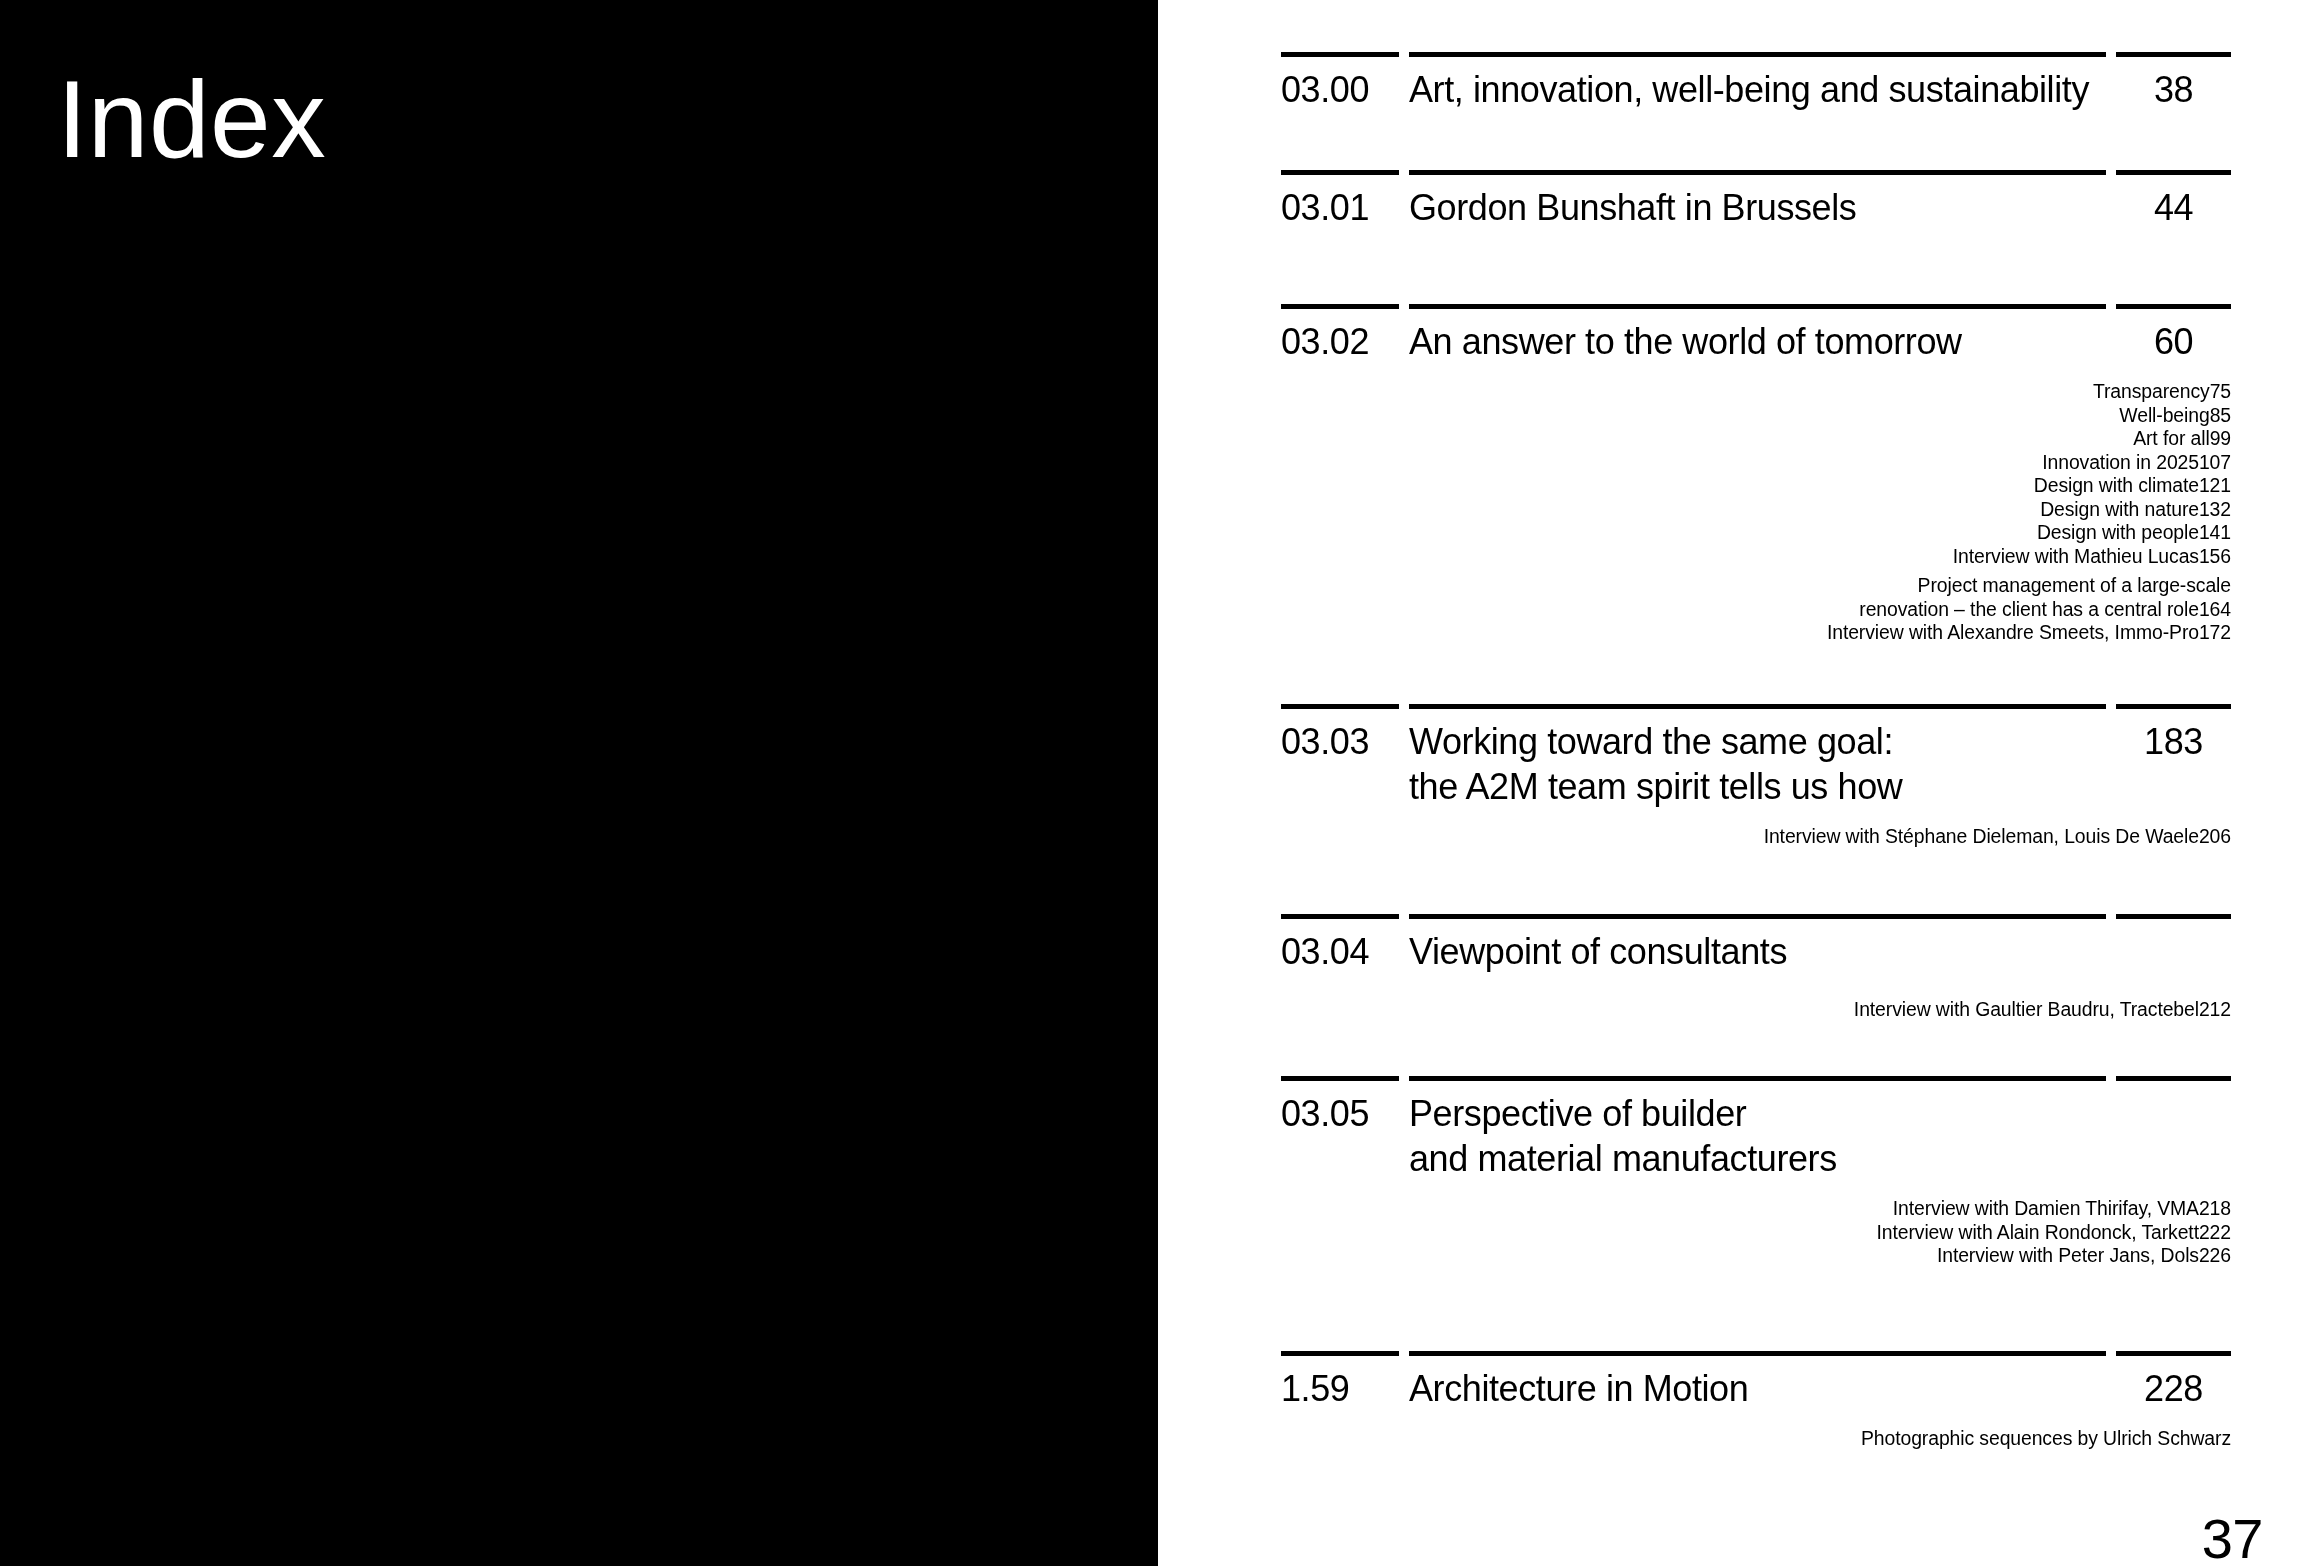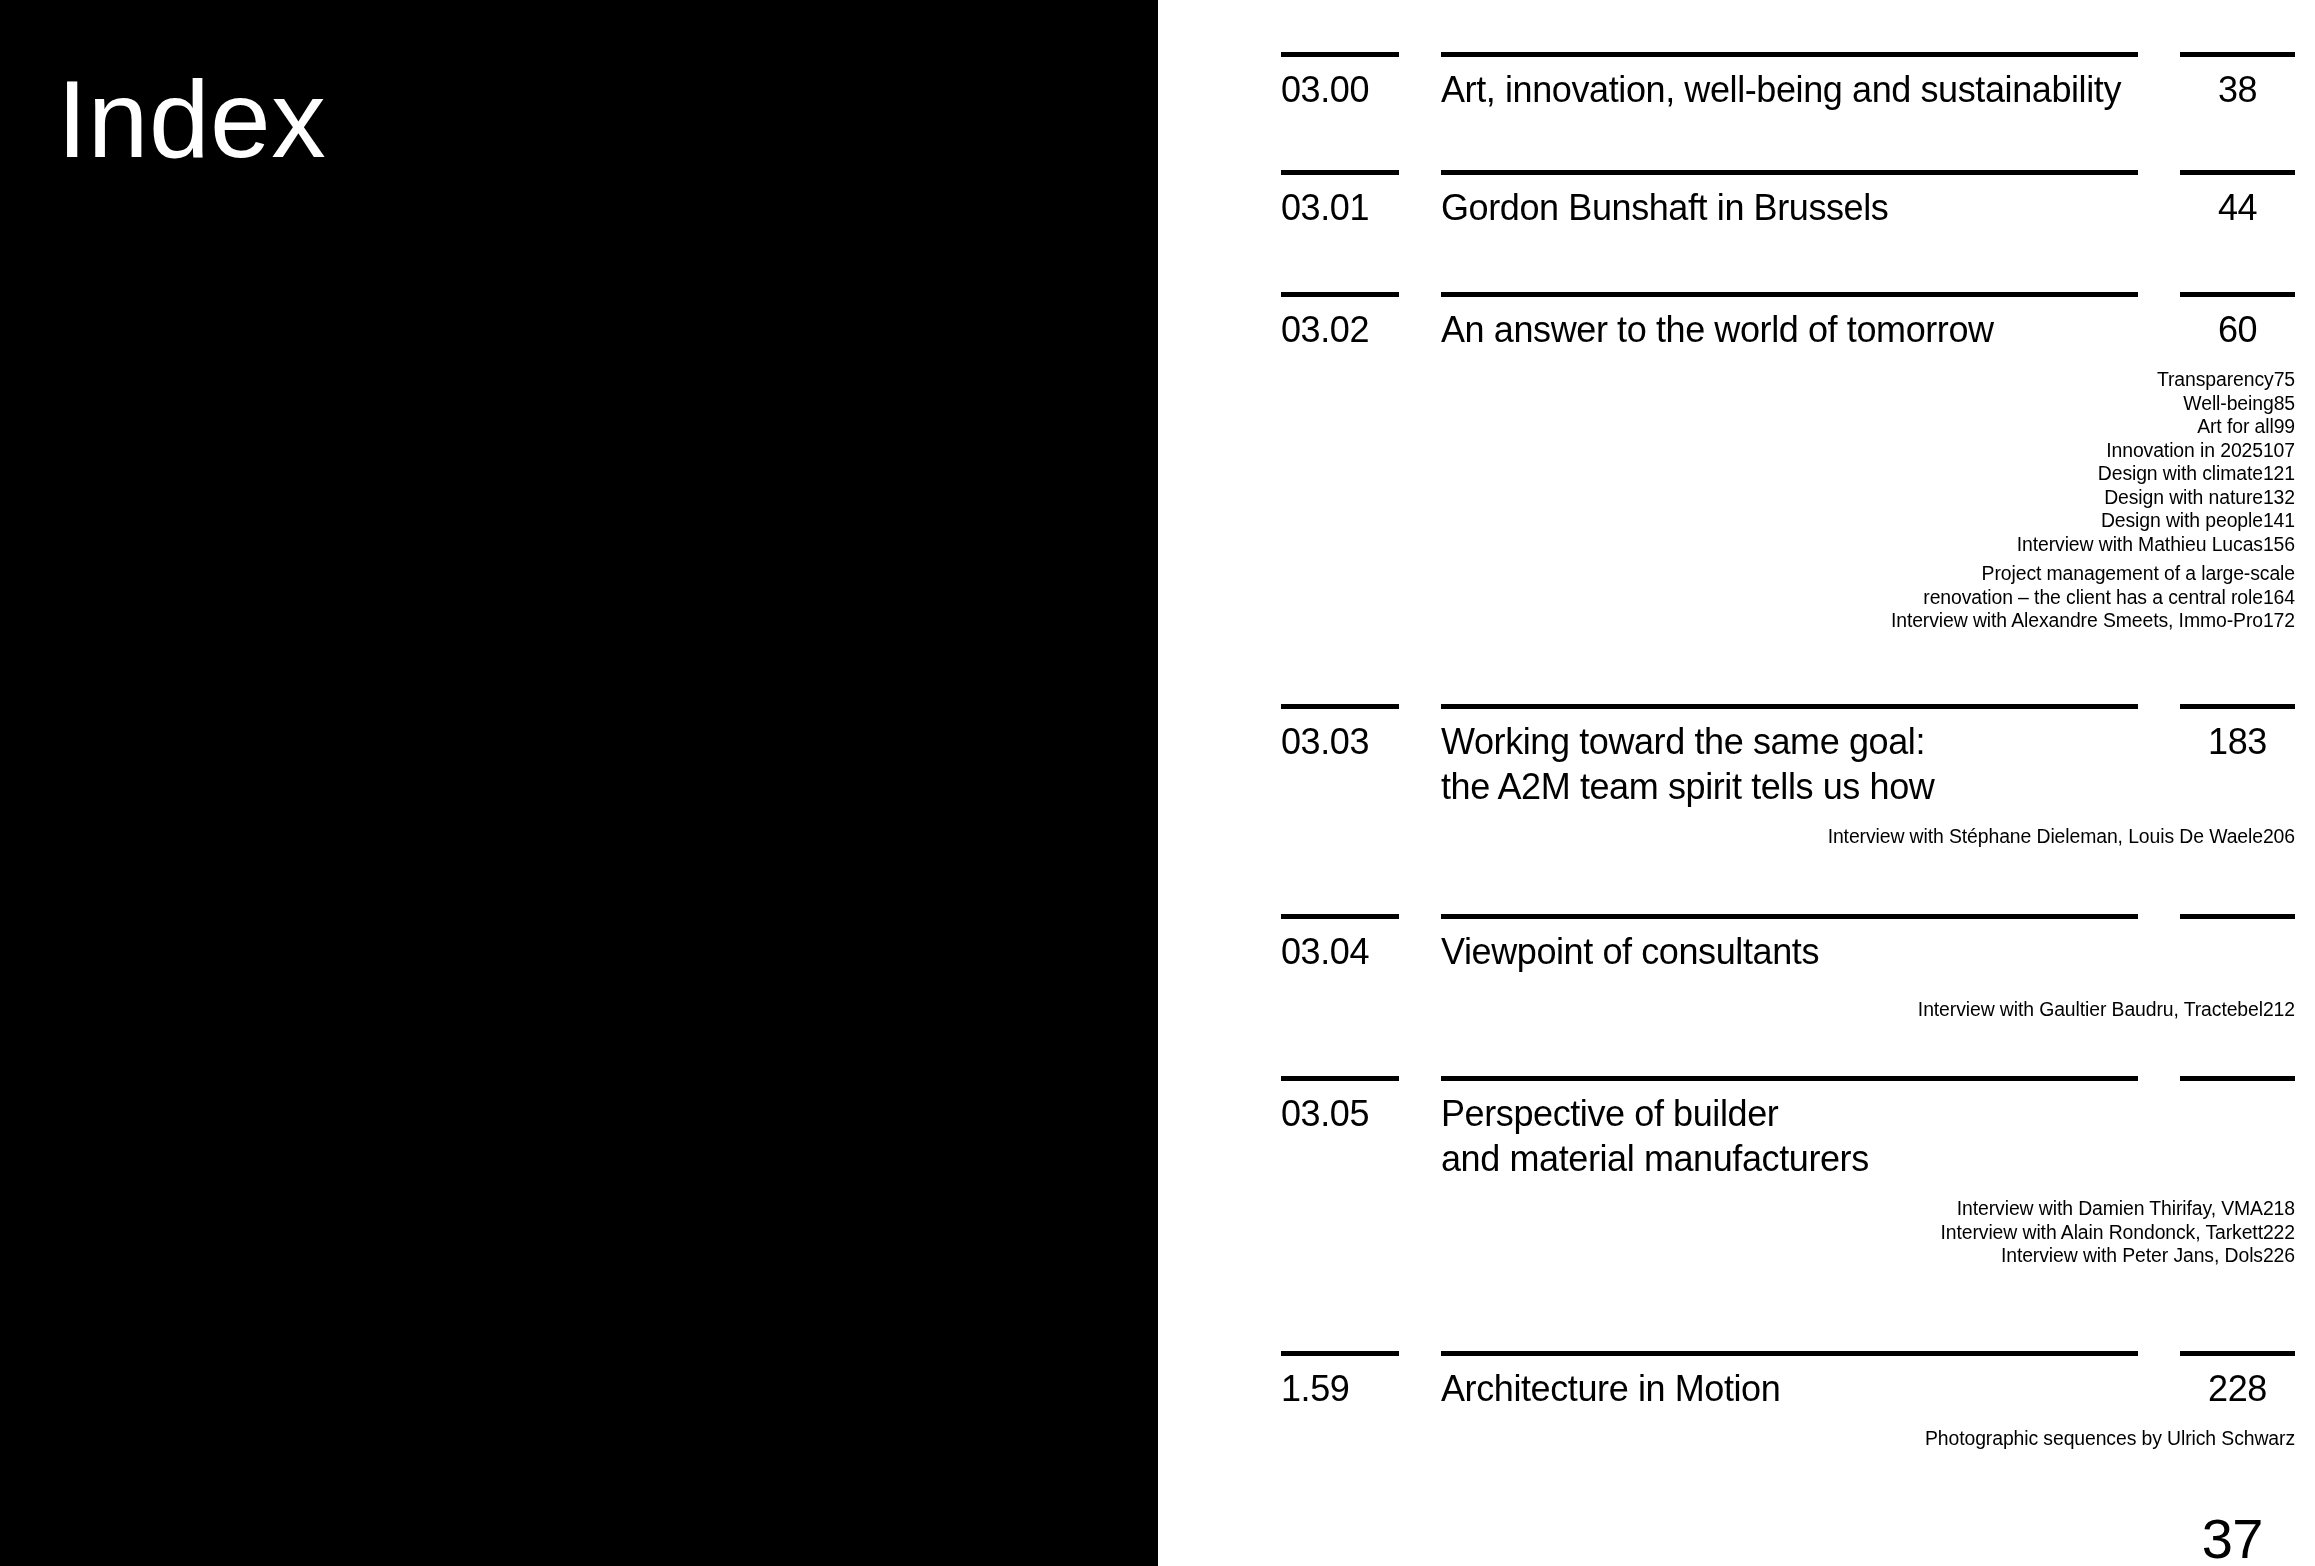--- a/index.html
+++ b/index.html
@@ -37,21 +37,21 @@
   .toc {
     position: absolute; left: 1158px; top: 0;
     width: 1158px; height: 1567px;
   }
   .toc-section {
     position: absolute;
     left: 123px;
     width: 982px;
     display: grid;
     grid-template-columns: 118px 697px 115px;
-    column-gap: 42px;
+    column-gap: 10px;
   }
   .cell {
     border-top: 5.4px solid #000000;
     padding-top: 10px;
   }
   .entry-number, .entry-title, .entry-page {
     font-size: 36px;
     line-height: 45px;
     letter-spacing: -0.4px;
     font-weight: 400;
@@ -107,21 +107,21 @@
     </section>
 
     <section class="toc-section" style="top:170px">
       <div class="cell entry-number">03.01</div>
       <div class="cell entry-title">
         <div class="title-line">Gordon Bunshaft in Brussels</div>
       </div>
       <div class="cell entry-page">44</div>
     </section>
 
-    <section class="toc-section" style="top:292px">
+    <section class="toc-section" style="top:304px">
       <div class="cell entry-number">03.02</div>
       <div class="cell entry-title">
         <div class="title-line">An answer to the world of tomorrow</div>
       </div>
       <div class="cell entry-page">60</div>
       <div class="sub-list">
         <div class="sub-row">
           <span class="sub-label">Transparency</span>
           <span class="sub-page">75</span>
         </div>

